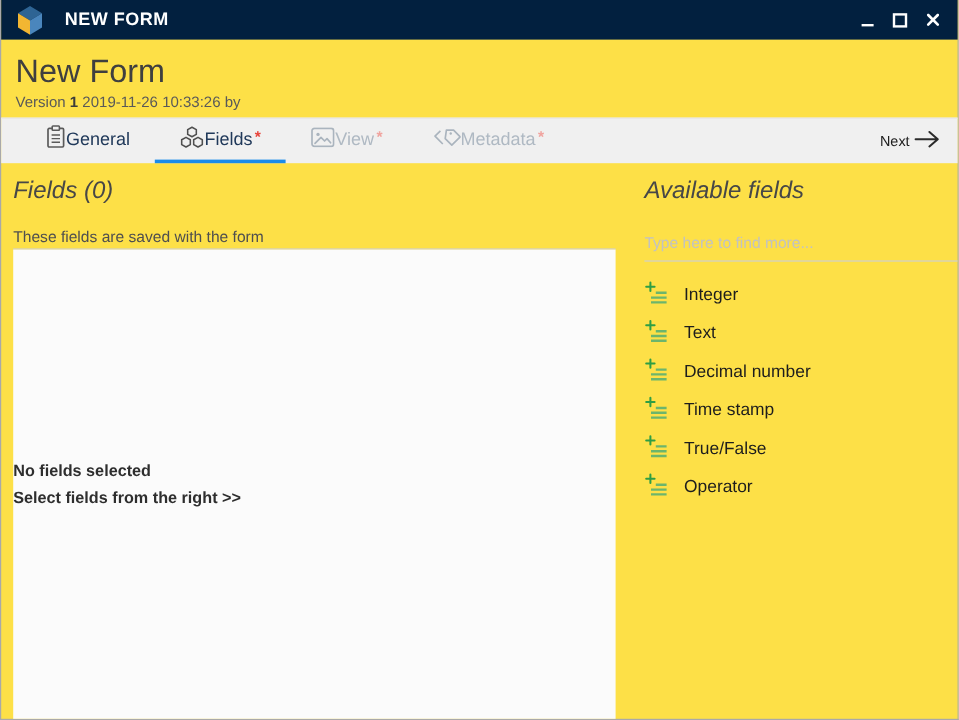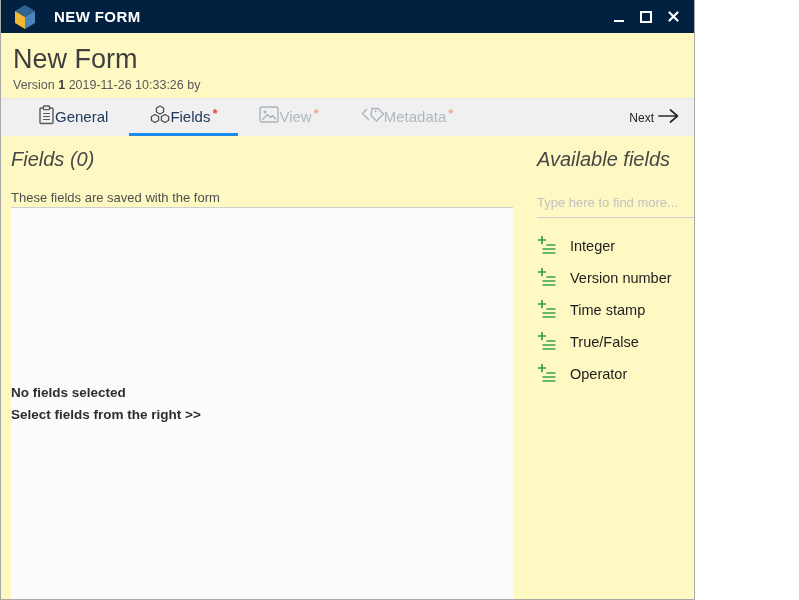--- a/index.html
+++ b/index.html
@@ -1,18 +1,18 @@
 <!DOCTYPE html>
 <html><head>
 <meta charset="utf-8">
 <style>
   html,body{margin:0;padding:0;overflow:hidden;background:#fff;
     font-family:"Liberation Sans",sans-serif;}
-  .window{width:695px;height:600px;box-sizing:border-box;
-    border:1px solid #a9a9a9;border-top:none;display:flex;flex-direction:column;background:#fef9c3;}
+  .window{width:799px;height:600px;box-sizing:border-box;
+    border:1px solid #a9a9a9;border-top:none;display:flex;flex-direction:column;background:#fde047;}
 
   
   .titlebar{height:33px;background:#02203f;display:flex;align-items:center;
     padding:0 10px;flex:0 0 auto;}
   .titlebar .logo{display:flex;align-items:center;margin-left:2px;}
   .titlebar .app-title{color:#fff;font-weight:bold;font-size:15px;
     letter-spacing:.4px;margin-left:17px;}
   .win-controls{margin-left:auto;display:flex;align-items:center;gap:13px;padding-right:4px;}
   .wc{width:14px;height:14px;display:flex;align-items:center;justify-content:center;cursor:pointer;}
   .wc-min i{display:block;width:10px;height:2px;background:#fff;margin-top:8px;}
@@ -169,31 +169,42 @@
             <svg width="20" height="20" viewBox="0 0 20 20" fill="none">
               <path d="M5 1.5 V8.5 M1.5 5 H8.5" stroke="#2f9e44" stroke-width="1.7" stroke-linecap="round"></path>
               <path d="M9.5 10 H18.5" stroke="#6cb56c" stroke-width="2"></path>
               <path d="M5.5 14 H18.5" stroke="#6cb56c" stroke-width="2"></path>
               <path d="M5.5 18 H18.5" stroke="#6cb56c" stroke-width="2"></path>
             </svg>
           </span>
           <span>Integer</span>
         </div>
 
-
-        <div class="field-item">
-          <span>
-            <svg width="20" height="20" viewBox="0 0 20 20" fill="none">
-              <path d="M5 1.5 V8.5 M1.5 5 H8.5" stroke="#2f9e44" stroke-width="1.7" stroke-linecap="round"></path>
-              <path d="M9.5 10 H18.5" stroke="#6cb56c" stroke-width="2"></path>
-              <path d="M5.5 14 H18.5" stroke="#6cb56c" stroke-width="2"></path>
-              <path d="M5.5 18 H18.5" stroke="#6cb56c" stroke-width="2"></path>
-            </svg>
-          </span>
-          <span>Version number</span>
+        <div class="field-item">
+          <span>
+            <svg width="20" height="20" viewBox="0 0 20 20" fill="none">
+              <path d="M5 1.5 V8.5 M1.5 5 H8.5" stroke="#2f9e44" stroke-width="1.7" stroke-linecap="round"></path>
+              <path d="M9.5 10 H18.5" stroke="#6cb56c" stroke-width="2"></path>
+              <path d="M5.5 14 H18.5" stroke="#6cb56c" stroke-width="2"></path>
+              <path d="M5.5 18 H18.5" stroke="#6cb56c" stroke-width="2"></path>
+            </svg>
+          </span>
+          <span>Text</span>
+        </div>
+
+        <div class="field-item">
+          <span>
+            <svg width="20" height="20" viewBox="0 0 20 20" fill="none">
+              <path d="M5 1.5 V8.5 M1.5 5 H8.5" stroke="#2f9e44" stroke-width="1.7" stroke-linecap="round"></path>
+              <path d="M9.5 10 H18.5" stroke="#6cb56c" stroke-width="2"></path>
+              <path d="M5.5 14 H18.5" stroke="#6cb56c" stroke-width="2"></path>
+              <path d="M5.5 18 H18.5" stroke="#6cb56c" stroke-width="2"></path>
+            </svg>
+          </span>
+          <span>Decimal number</span>
         </div>
 
         <div class="field-item">
           <span>
             <svg width="20" height="20" viewBox="0 0 20 20" fill="none">
               <path d="M5 1.5 V8.5 M1.5 5 H8.5" stroke="#2f9e44" stroke-width="1.7" stroke-linecap="round"></path>
               <path d="M9.5 10 H18.5" stroke="#6cb56c" stroke-width="2"></path>
               <path d="M5.5 14 H18.5" stroke="#6cb56c" stroke-width="2"></path>
               <path d="M5.5 18 H18.5" stroke="#6cb56c" stroke-width="2"></path>
             </svg>

